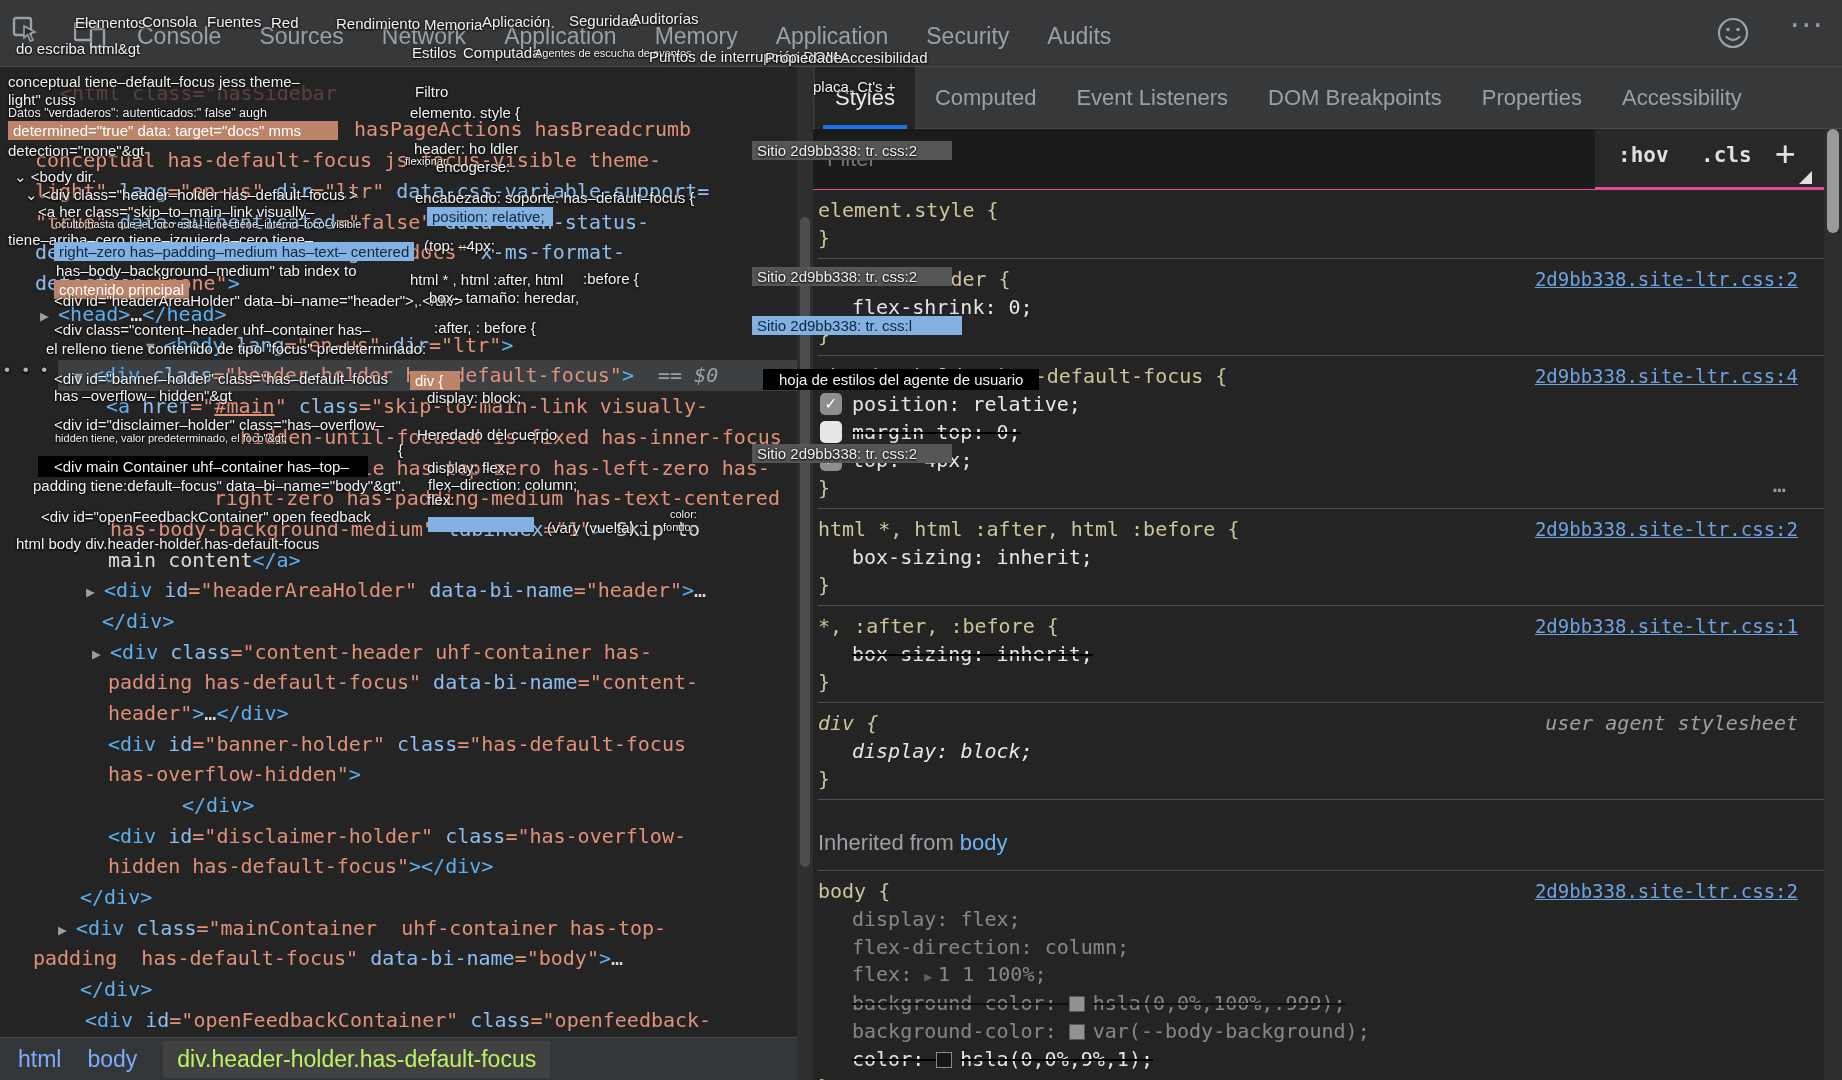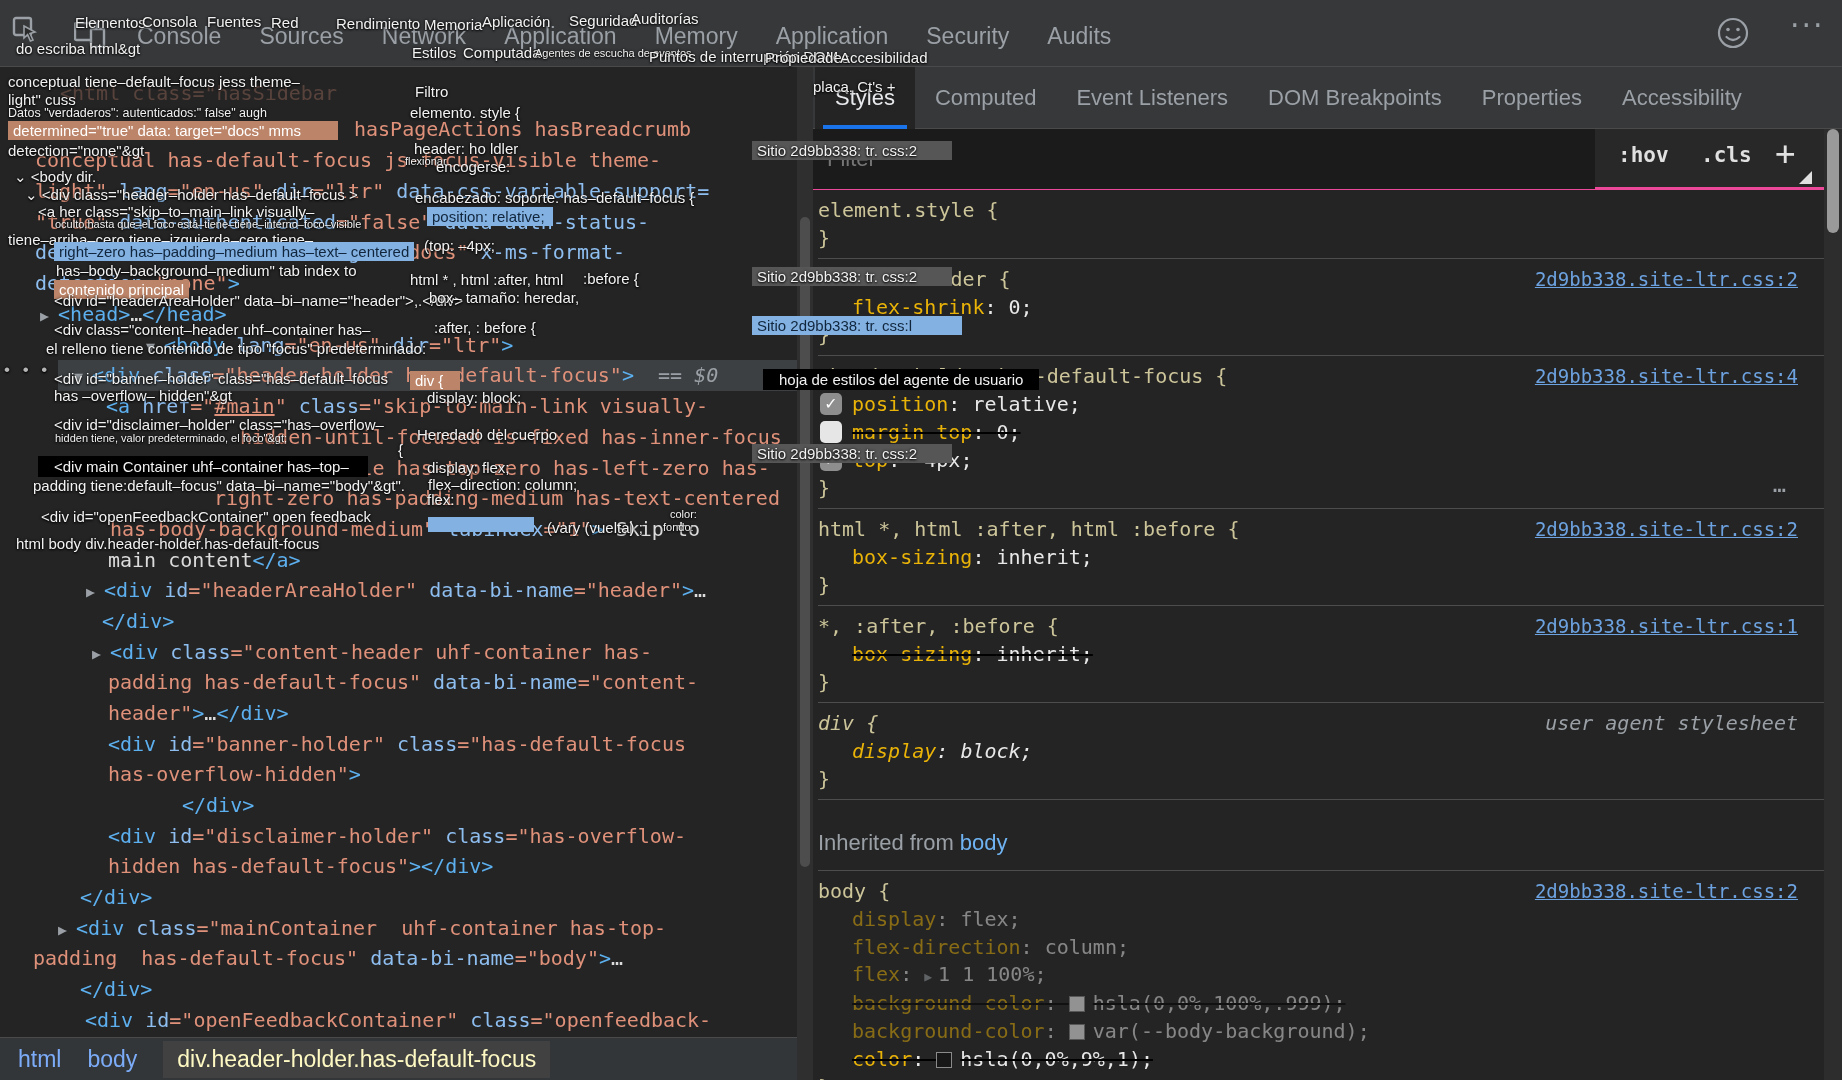--- a/index.html
+++ b/index.html
@@ -29,41 +29,41 @@
 
   
   #panel-divider{position:absolute;left:797px;top:67px;width:16px;height:1013px;background:#2f2f2f;z-index:15}
   #left-thumb{position:absolute;left:3px;top:150px;width:10px;height:650px;background:#4d4d4d;border-radius:5px}
   #right-scroll{position:absolute;left:1824px;top:129px;width:18px;height:951px;background:#2d2d2d;z-index:15}
   #right-thumb{position:absolute;left:3px;top:-14px;width:12px;height:104px;background:#9a9a9a;border-radius:6px}
 
   
   #breadcrumb{position:absolute;left:0;top:1037px;width:797px;height:43px;background:#333639;border-top:1px solid #4a4a4a;display:flex;align-items:center;padding-left:18px;gap:26px;z-index:10;font:23px "Liberation Sans",sans-serif}
   .bc-node{color:#7cacf8;white-space:nowrap}
-  .bc-node.cur{background:#414141;color:#fef9c3;padding:5px 14px}
+  .bc-node.cur{background:#414141;color:#bef264;padding:5px 14px}
 
   
   #styles-panel{position:absolute;left:813px;top:67px;width:1029px;height:1013px;background:#242424;overflow:hidden}
   #right-tabs{position:absolute;left:0;top:0;width:1029px;height:62px;background:#37383a;border-bottom:1px solid #4a4a4a;display:flex;align-items:center;padding-left:2px}
   .rtab{position:relative;height:62px;display:flex;align-items:center;padding:0 20px;font:22px "Liberation Sans",sans-serif;color:#9aa0a6;white-space:nowrap}
   .rtab.sel{background:#242424;color:#e8eaed}
   .rtab.sel::after{content:"";position:absolute;left:8px;right:8px;bottom:0;height:4px;background:#1a73e8}
   #filter-bar{position:absolute;left:0;top:62px;width:1029px;height:61px;background:#282828;border-bottom:3px solid #ec4899}
   #filter-input{position:absolute;left:0;top:0;width:782px;height:60px;background:#1b1b1b;border:none;outline:none;color:#bbb;font:22px "Liberation Sans",sans-serif;padding-left:14px}
   #filter-input::placeholder{color:#757575}
   .fbtn{position:absolute;top:14px;font:bold 21px "DejaVu Sans Mono",monospace;color:#e0e0e0}
   #btn-hov{left:805px}#btn-cls{left:888px}
   #btn-plus{left:962px;top:4px;font-size:34px;font-weight:normal}
   #plus-corner{position:absolute;left:986px;top:42px;width:0;height:0;border-left:13px solid transparent;border-bottom:13px solid #e0e0e0}
   #rules{position:absolute;left:0;top:123px;width:1011px;height:890px;padding-left:5px;overflow:hidden;font-size:20px}
   .rblock{position:relative;border-bottom:1px solid #4d4d4d;padding:6px 0}
   .rrow{position:relative;height:28px;line-height:28px;display:flex;align-items:center;white-space:pre}
   .sel-txt{color:#cdc59a}
   .sel-txt.ita{font-style:italic}
-  .pn{color:#eab308}.pv{color:#e8e8e8}.pc{color:#e8e8e8}
+  .pn{color:#e5e5e5}.pv{color:#e8e8e8}.pc{color:#e8e8e8}
   .dim{opacity:.5}
   .strike{text-decoration:line-through}
   .prop-ind{margin-left:34px}
   .csslink{margin-left:auto;margin-right:26px;color:#6da2e0;text-decoration:underline;font-size:19px}
   .ua{margin-left:auto;margin-right:26px;color:#9aa0a6;font-style:italic;font-size:20px}
   .cb{position:absolute;left:2px;top:3px;width:22px;height:22px;border-radius:5px;background:#8e8e8e;color:#fff;font:16px "Liberation Sans",sans-serif;text-align:center;line-height:22px}
   .cb.off{background:#e6e6e6;color:#e6e6e6}
   .cb ~ .prop-ind{margin-left:34px}
   .swatch{display:inline-block;width:16px;height:16px;border:1px solid #8a8a8a;margin-right:8px;vertical-align:-2px}
   .flex-arrow{color:#9aa0a6;font-size:13px;margin-right:6px}

